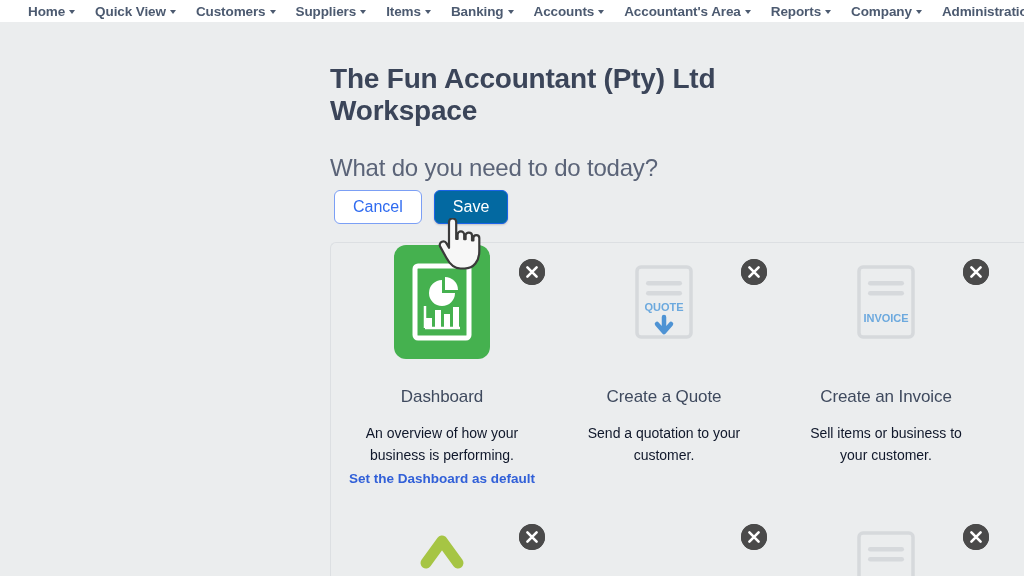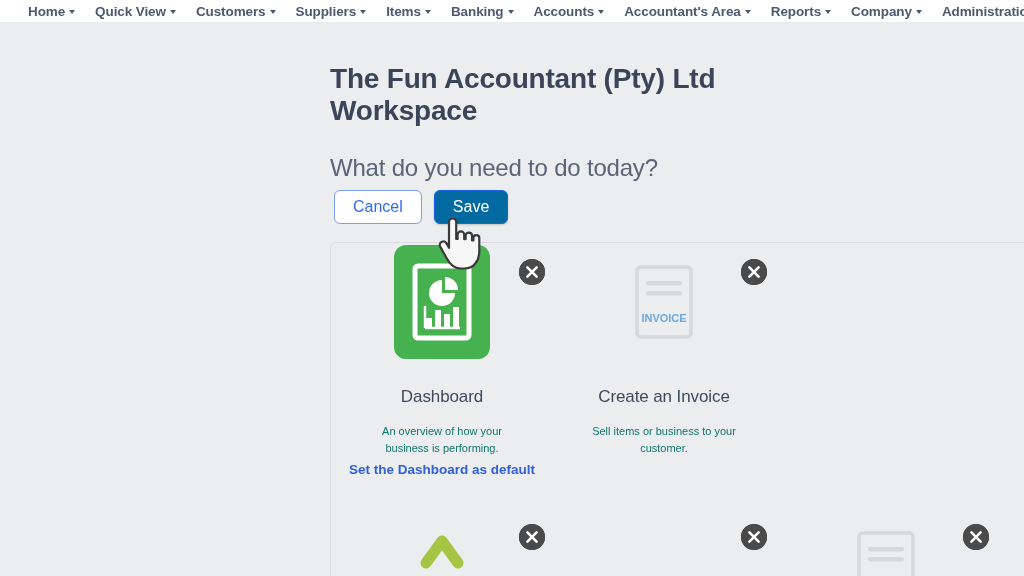--- a/index.html
+++ b/index.html
@@ -178,22 +178,22 @@
   .close-badge svg { display: block; }
 
   .tile-title {
     font-size: 17px;
     color: #3f4a5e;
     margin-top: 26px;
     letter-spacing: -0.1px;
   }
 
   .tile-desc {
-    font-size: 11px;
-    color: #0f766e;
+    font-size: 14px;
+    color: #0f172a;
     line-height: 1.55;
     margin-top: 16px;
     padding: 0 34px;
   }
 
   .tile-link {
     display: block;
     font-size: 13.5px;
     font-weight: bold;
     color: #3160d8;
@@ -310,20 +310,39 @@
               <path d="M14 66 L49 66" stroke="#ffffff" stroke-width="2.5"></path>
               <path d="M14 44 L14 66" stroke="#ffffff" stroke-width="2.5"></path>
             </svg>
           </div>
         </div>
         <div class="tile-title">Dashboard</div>
         <div class="tile-desc">An overview of how your business is performing.</div>
         <a class="tile-link">Set the Dashboard as default</a>
       </div>
 
+      <div class="tile">
+        <div class="close-badge">
+          <svg width="26" height="26" viewBox="0 0 26 26">
+            <circle cx="13" cy="13" r="13" fill="#4a4a4a"></circle>
+            <path d="M8.4 8.4 L17.6 17.6 M17.6 8.4 L8.4 17.6" stroke="#ffffff" stroke-width="2.6" stroke-linecap="round"></path>
+          </svg>
+        </div>
+        <div class="tile-icon-wrap">
+          <svg class="icon-doc" viewBox="0 0 60 76">
+            <rect x="3" y="3" width="54" height="70" rx="4" fill="none" stroke="#d6d9dc" stroke-width="3.5"></rect>
+            <rect x="12" y="17" width="36" height="4.5" rx="2.2" fill="#d6d9dc"></rect>
+            <rect x="12" y="27" width="36" height="4.5" rx="2.2" fill="#d6d9dc"></rect>
+            <text x="30" y="47" text-anchor="middle" font-family="Liberation Sans, sans-serif" font-size="11" font-weight="bold" fill="#6ca9de">QUOTE</text>
+            <path d="M30 53 L30 66 M23 60 L30 68 L37 60" fill="none" stroke="#4e93d4" stroke-width="4.5" stroke-linecap="round" stroke-linejoin="round"></path>
+          </svg>
+        </div>
+        <div class="tile-title">Create a Quote</div>
+        <div class="tile-desc">Send a quotation to your customer.</div>
+      </div>
 
       <div class="tile">
         <div class="close-badge">
           <svg width="26" height="26" viewBox="0 0 26 26">
             <circle cx="13" cy="13" r="13" fill="#4a4a4a"></circle>
             <path d="M8.4 8.4 L17.6 17.6 M17.6 8.4 L8.4 17.6" stroke="#ffffff" stroke-width="2.6" stroke-linecap="round"></path>
           </svg>
         </div>
         <div class="tile-icon-wrap">
           <svg class="icon-doc" viewBox="0 0 60 76">

